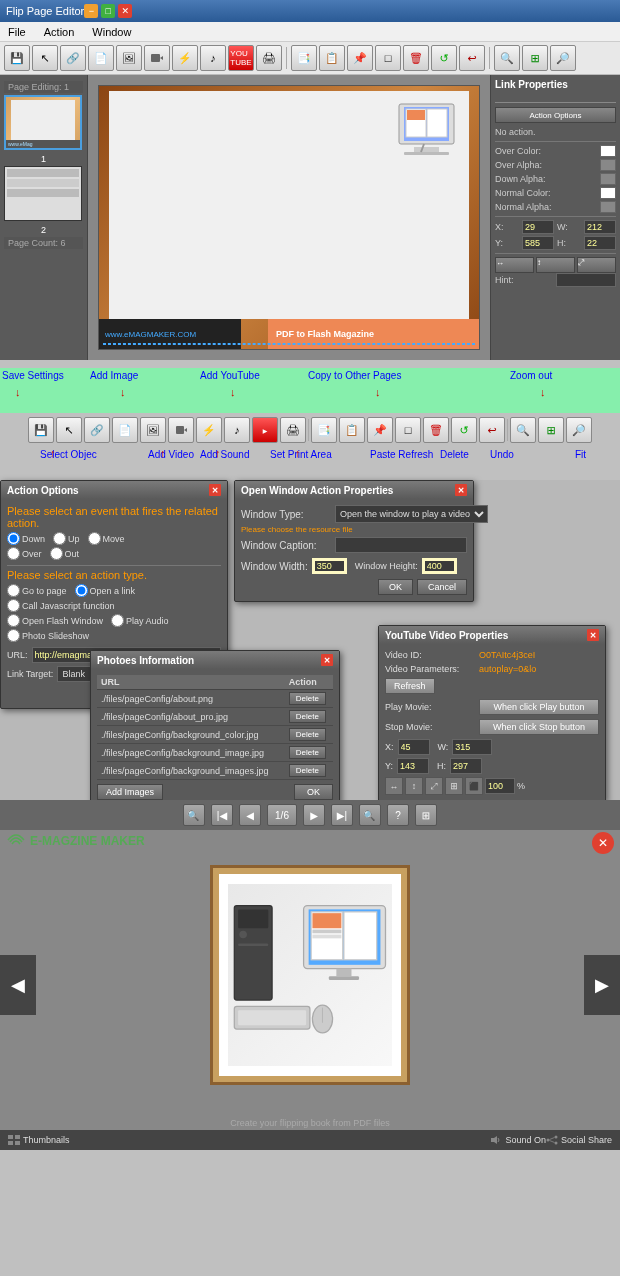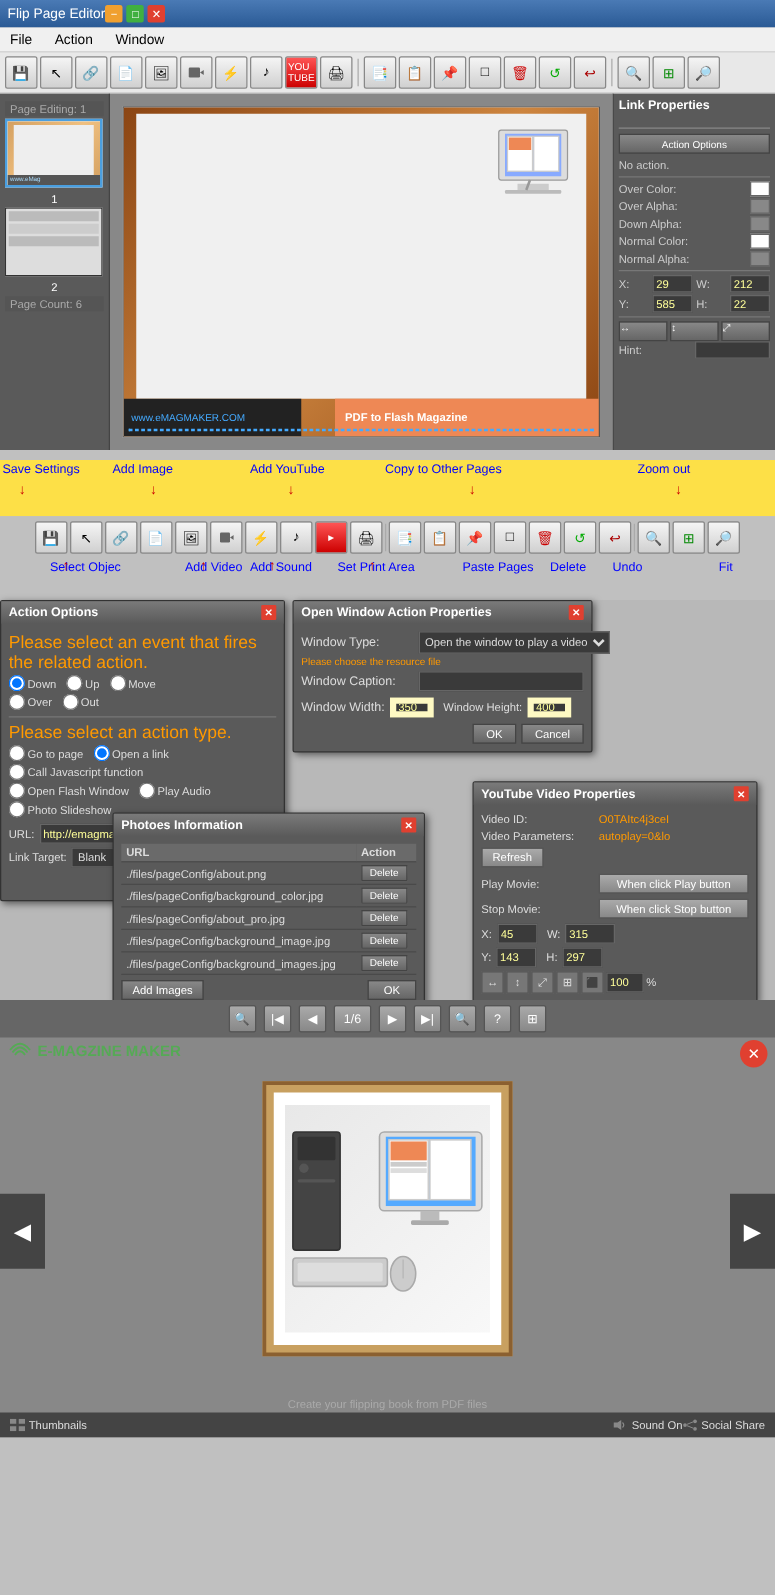--- a/index.html
+++ b/index.html
@@ -220,21 +220,21 @@
       font-size: 8px; color: white; cursor: pointer;
     }
     .dialog-body { padding: 6px; color: #ddd; font-size: 10px; }
 
     
     .action-options {
       top: 0; left: 0;
       width: 228px;
     }
     .ao-section { margin-bottom: 5px; }
-    .ao-title { color: #f90; font-size: 14px; margin-bottom: 3px; }
+    .ao-title { color: #f90; font-size: 11px; margin-bottom: 3px; }
     .ao-radio-row { display: flex; gap: 8px; align-items: center; margin-bottom: 2px; }
     .ao-radio { display: flex; align-items: center; gap: 2px; font-size: 9px; color: #ddd; }
     .ao-row { display: flex; align-items: center; gap: 4px; margin-bottom: 3px; font-size: 9px; color: #ddd; }
     .ao-input {
       flex: 1;
       height: 16px;
       background: #3a3a3a;
       border: 1px solid #666;
       color: #ff9;
       font-size: 9px;
@@ -284,21 +284,21 @@
     .ow-input {
       flex: 1;
       height: 16px;
       background: #3a3a3a;
       border: 1px solid #666;
       color: #ddd;
       font-size: 9px;
       padding: 0 2px;
     }
     .ow-hint { color: #f90; font-size: 8px; margin-top: -3px; margin-bottom: 3px; }
-    .ow-num { width: 35px; height: 16px; background: #3a3a3a; border: 5px solid #fef9c3; color: #ff9; font-size: 9px; padding: 0 2px; }
+    .ow-num { width: 35px; height: 16px; background: #3a3a3a; border: 3px solid #fef9c3; color: #ff9; font-size: 9px; padding: 0 2px; }
 
     
     .photos-info {
       top: 170px; left: 90px;
       width: 250px;
     }
     .pi-table { width: 100%; border-collapse: collapse; font-size: 9px; }
     .pi-table th { background: #6a6a6a; color: #ddd; padding: 2px 4px; text-align: left; border-bottom: 1px solid #444; }
     .pi-table td { color: #ddd; padding: 2px 4px; border-bottom: 1px solid #4a4a4a; }
     .pi-del-btn {
@@ -639,21 +639,21 @@
     </div>
     <div class="prop-row">
       <span class="prop-label">Hint:</span>
       <input class="prop-val" style="width: 60px;" value="">
     </div>
   </div>
 </div>
 
 <div class="annotation-area">
 
-  <div style="position:relative;height:45px;background:#fde047;">
+  <div style="position:relative;height:45px;background:#86efac;">
 
     <span class="ann-label" style="top:2px;left:2px;">Save Settings</span>
     <span class="ann-label" style="top:2px;left:90px;">Add Image</span>
     <span class="ann-label" style="top:2px;left:200px;">Add YouTube</span>
     <span class="ann-label" style="top:2px;left:308px;">Copy to Other Pages</span>
     <span class="ann-label" style="top:2px;left:510px;">Zoom out</span>
 
     <span style="position:absolute;top:18px;left:15px;color:#c00;font-size:11px;">↓</span>
     <span style="position:absolute;top:18px;left:120px;color:#c00;font-size:11px;">↓</span>
     <span style="position:absolute;top:18px;left:230px;color:#c00;font-size:11px;">↓</span>
@@ -689,21 +689,21 @@
     <div class="ann-tb-btn">🔍</div>
     <div class="ann-tb-btn" style="color:#080;">⊞</div>
     <div class="ann-tb-btn" style="color:#00a;">🔎</div>
   </div>
 
   <div style="position:relative;height:35px;background:#c0c0c0;">
     <span style="position:absolute;top:2px;left:40px;color:#00f;font-size:10px;">Select Objec</span>
     <span style="position:absolute;top:2px;left:148px;color:#00f;font-size:10px;">Add Video</span>
     <span style="position:absolute;top:2px;left:200px;color:#00f;font-size:10px;">Add Sound</span>
     <span style="position:absolute;top:2px;left:270px;color:#00f;font-size:10px;">Set Print Area</span>
-    <span style="position:absolute;top:2px;left:370px;color:#00f;font-size:10px;">Paste Pages</span>
+    <span style="position:absolute;top:2px;left:370px;color:#00f;font-size:10px;">Paste Refresh</span>
     <span style="position:absolute;top:2px;left:440px;color:#00f;font-size:10px;">Delete</span>
     <span style="position:absolute;top:2px;left:490px;color:#00f;font-size:10px;">Undo</span>
     <span style="position:absolute;top:2px;left:575px;color:#00f;font-size:10px;">Fit</span>
 
     <span style="position:absolute;top:0px;left:50px;color:#c00;font-size:11px;">↑</span>
     <span style="position:absolute;top:0px;left:160px;color:#c00;font-size:11px;">↑</span>
     <span style="position:absolute;top:0px;left:215px;color:#c00;font-size:11px;">↑</span>
     <span style="position:absolute;top:0px;left:295px;color:#c00;font-size:11px;">↑</span>
   </div>
 </div>
@@ -807,25 +807,25 @@
             <th>URL</th>
             <th>Action</th>
           </tr>
         </thead>
         <tbody>
           <tr>
             <td>./files/pageConfig/about.png</td>
             <td><button class="pi-del-btn">Delete</button></td>
           </tr>
           <tr>
-            <td>./files/pageConfig/background_color.jpg</td>
+            <td>./files/pageConfig/about_pro.jpg</td>
             <td><button class="pi-del-btn">Delete</button></td>
           </tr>
           <tr>
-            <td>./files/pageConfig/about_pro.jpg</td>
+            <td>./files/pageConfig/background_color.jpg</td>
             <td><button class="pi-del-btn">Delete</button></td>
           </tr>
           <tr>
             <td>./files/pageConfig/background_image.jpg</td>
             <td><button class="pi-del-btn">Delete</button></td>
           </tr>
           <tr>
             <td>./files/pageConfig/background_images.jpg</td>
             <td><button class="pi-del-btn">Delete</button></td>
           </tr>

